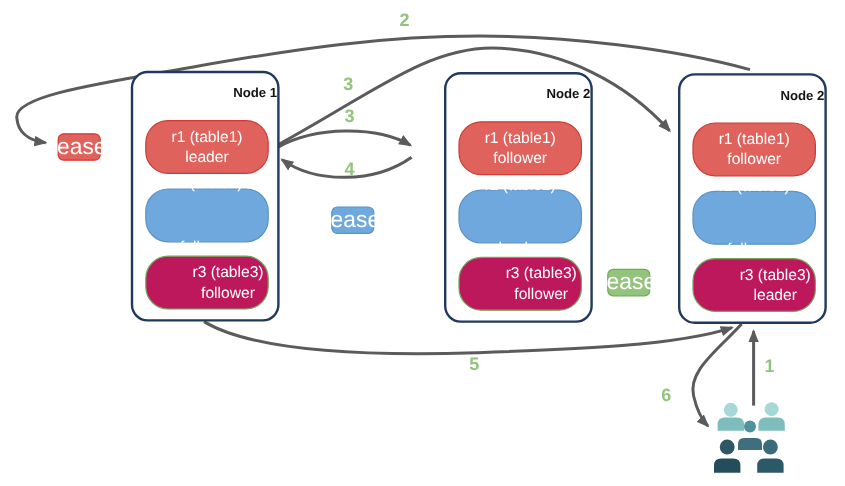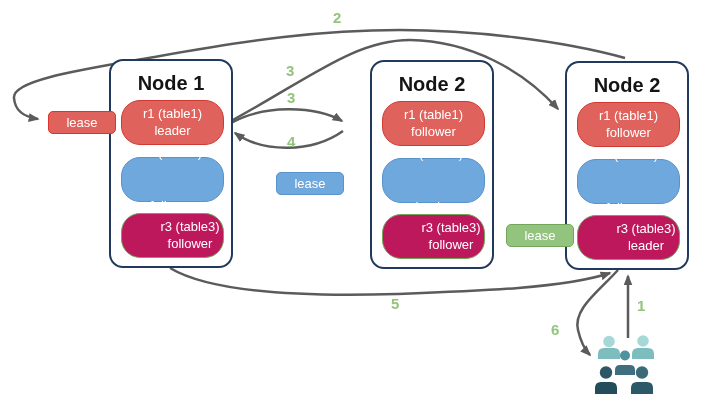--- a/index.html
+++ b/index.html
@@ -7,35 +7,35 @@
     position:relative; width:704px; height:405px; background:#ffffff;
     font-family:"Liberation Sans","DejaVu Sans",sans-serif; overflow:hidden;
   }
   svg.overlay { position:absolute; left:0; top:0; width:704px; height:405px; }
 
   .node {
     position:absolute; width:124px; height:209px; box-sizing:border-box;
     background:#ffffff; border:2px solid #21395C; border-radius:14px;
   }
   .node-title {
-    text-align:center; margin-top:11px; font-weight:bold; font-size:20px; color:#141414;
+    text-align:right; margin-top:11px; font-weight:bold; font-size:11px; color:#141414;
   }
   .replica {
     position:absolute; left:10px; width:103px; height:45px; box-sizing:border-box;
     border-radius:19px; border:1.5px solid; color:#ffffff; font-size:13px; line-height:1.28;
     display:flex; flex-direction:column; align-items:center; justify-content:center; text-align:center;
   }
   .replica.red   { background:#E0625C; border-color:#D03A33; }
   .replica.blue  { background:#6FA8DC; border-color:#5A92CC; }
   .replica.green { background:#be185d; border-color:#73A65A;padding-left:35px; }
   .pos-r1 { top:39px; } .pos-r2 { top:96px;gap:36px; } .pos-r3 { top:152px; }
 
   .lease {
-    position:absolute; width:68px; height:23px; box-sizing:border-box;
-    border-radius:5px; border:1.5px solid; color:#ffffff; font-size:13px;
+    position:absolute; width:36px; height:23px; box-sizing:border-box;
+    border-radius:5px; border:1.5px solid; color:#ffffff; font-size:19px;
     display:flex; align-items:center; justify-content:center;
   }
   .lease.red   { background:#E0625C; border-color:#DC352E; left:48px;  top:111px; }
   .lease.blue  { background:#6FA8DC; border-color:#5A92CC; left:276px; top:172px; }
   .lease.green { background:#93C47D; border-color:#73A65A; left:506px; top:224px; }
 
   .step {
     position:absolute; color:#93C47D; font-weight:bold; font-size:15px;
   }
   #step-1  { left:637px; top:297px; }

